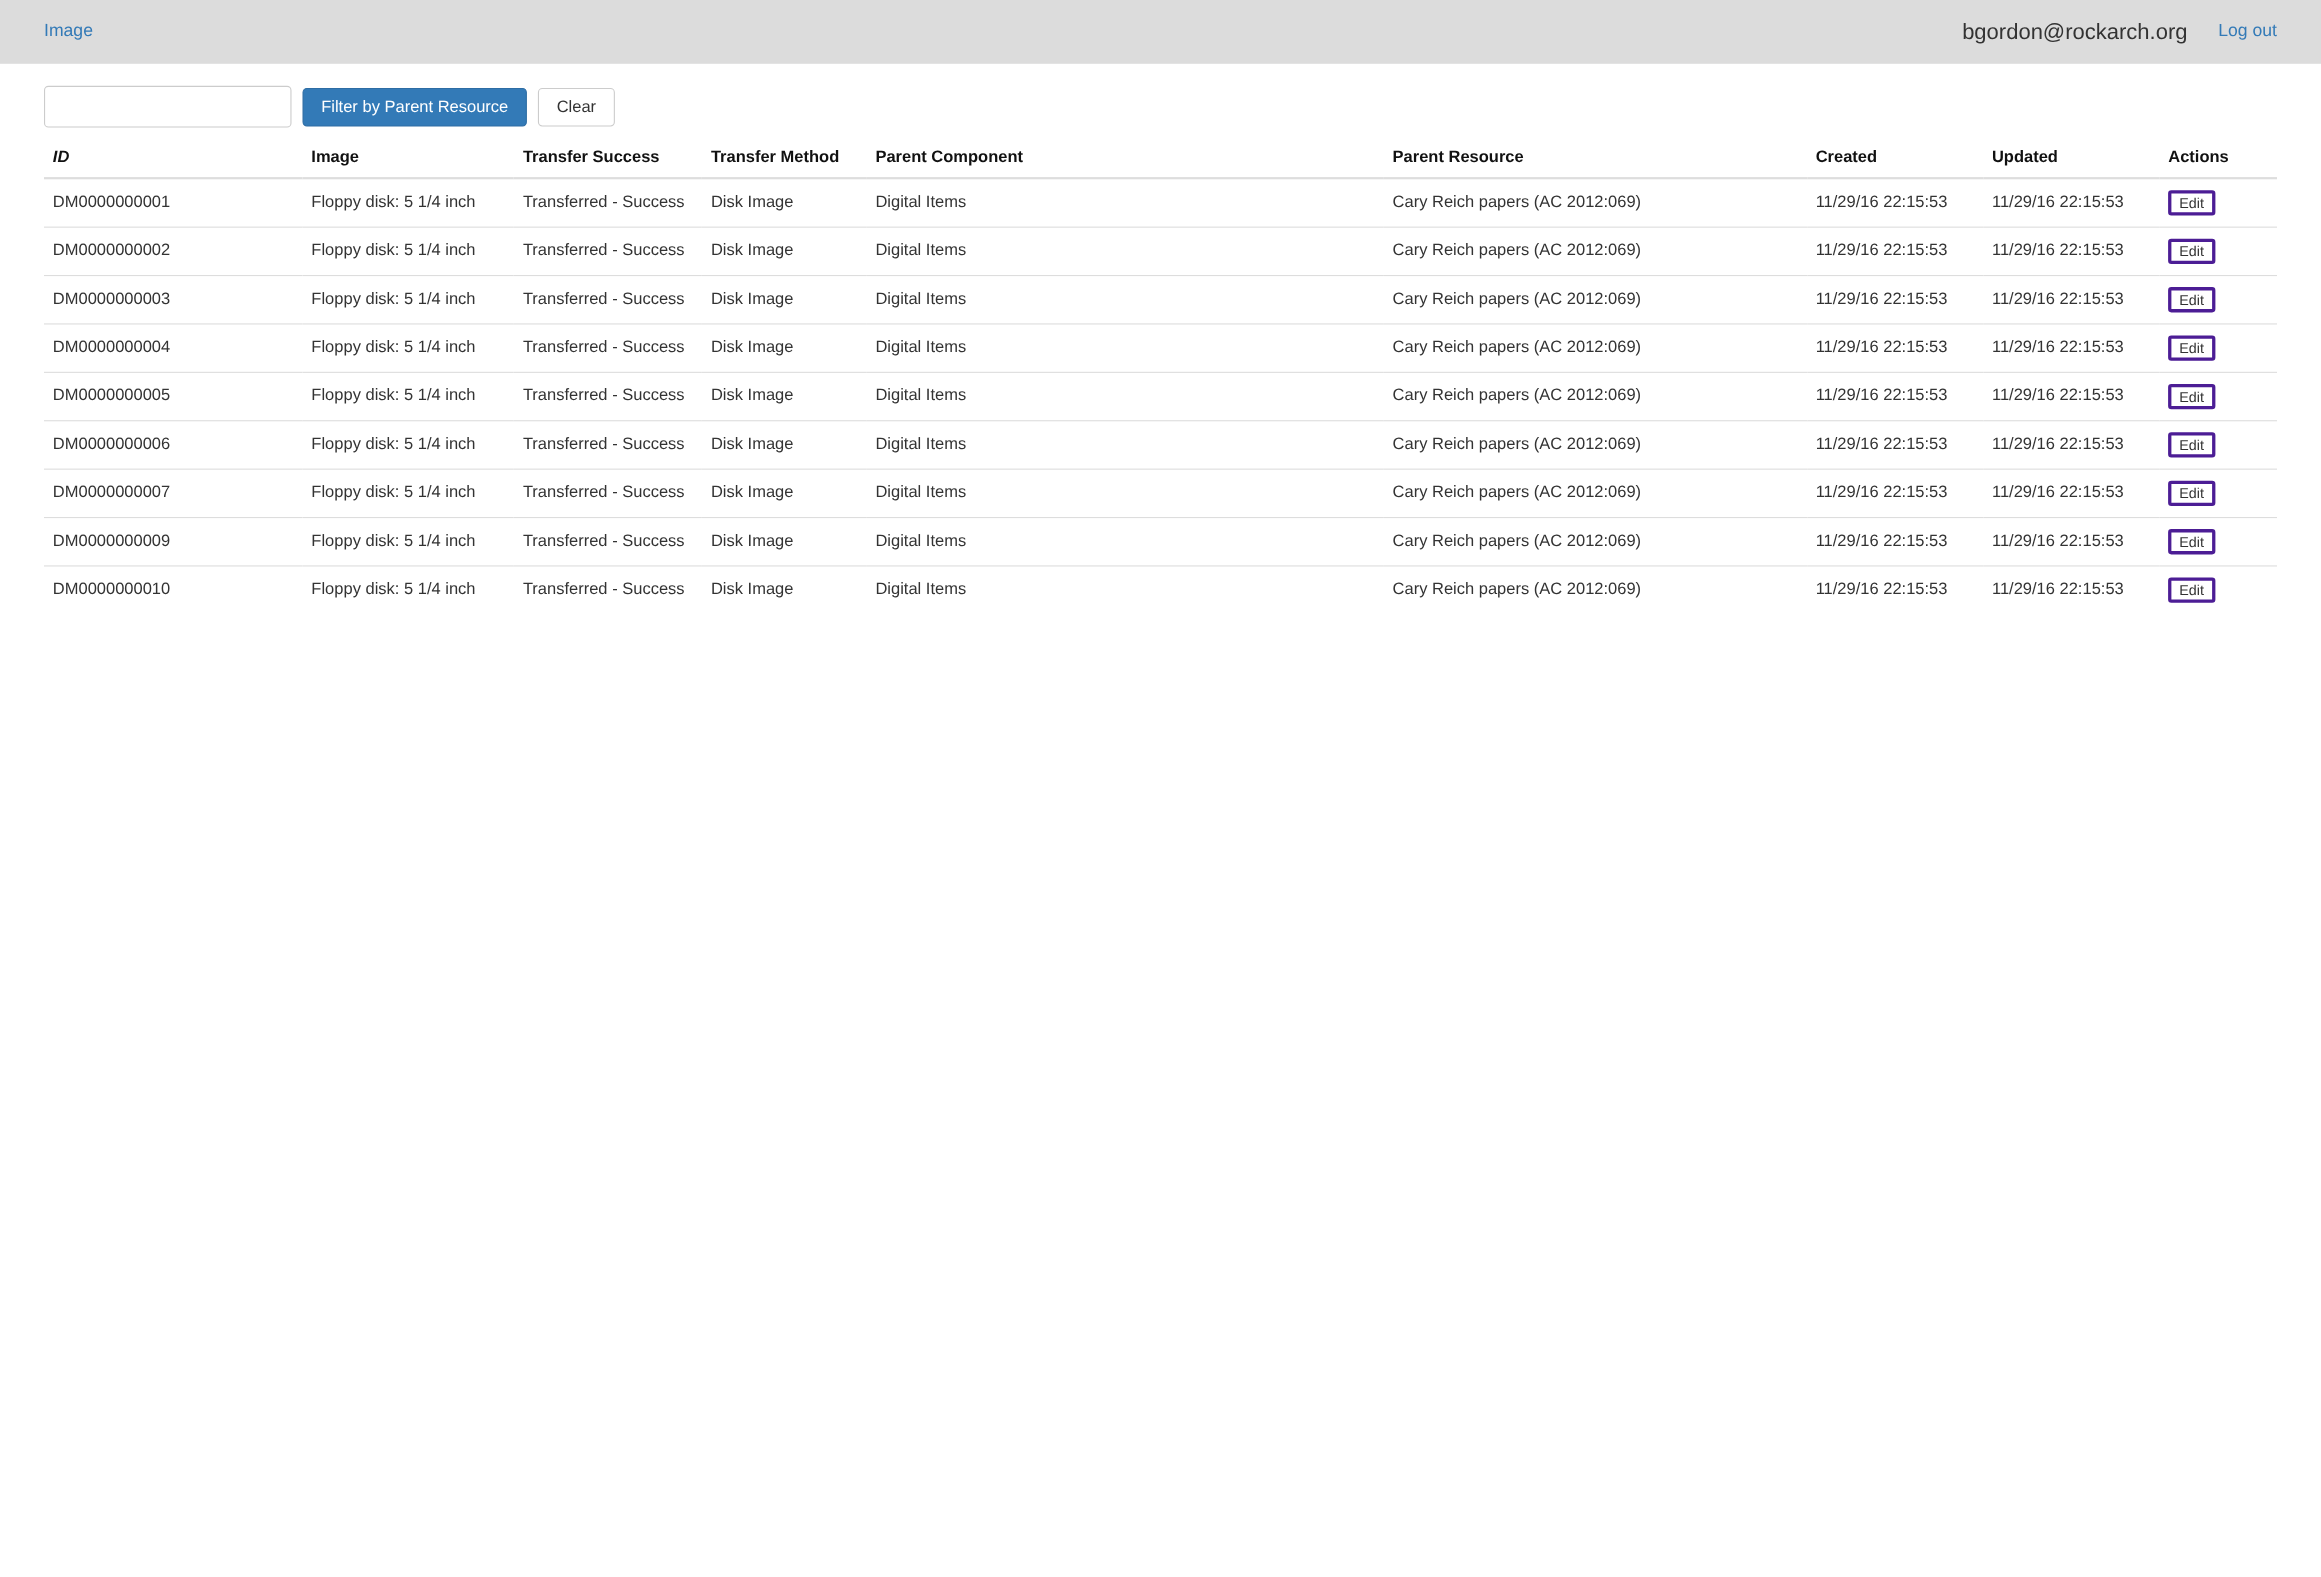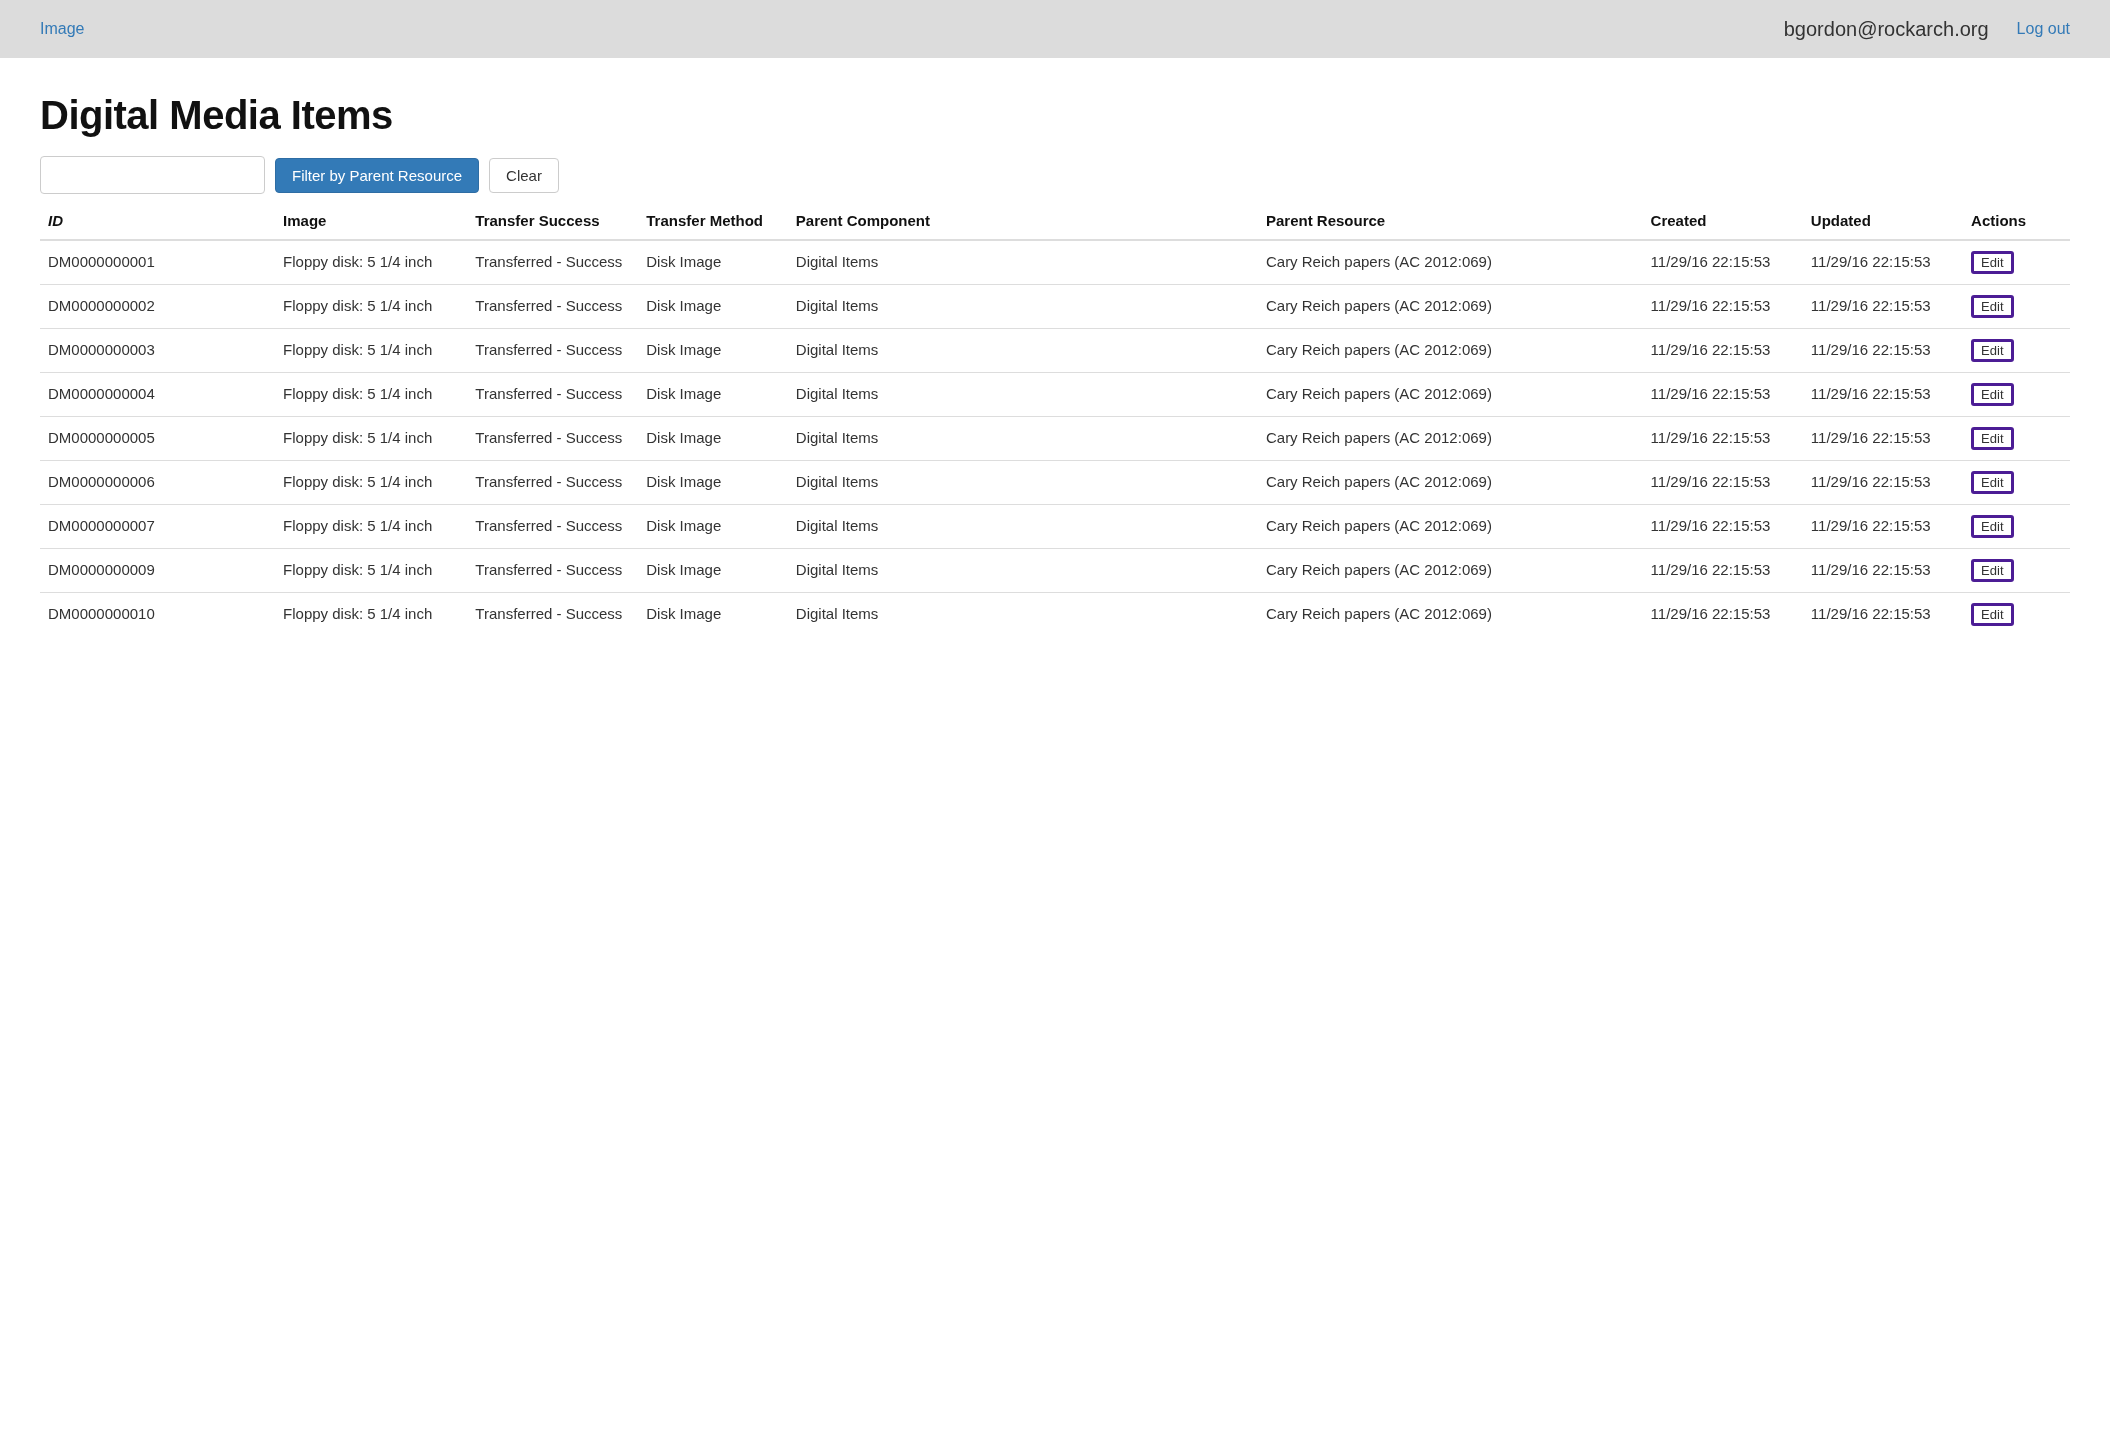--- a/index.html
+++ b/index.html
@@ -127,21 +127,20 @@
     <a class="nav-link">Image</a>
   </div>
   <div class="right">
     <span class="nav-text">bgordon@rockarch.org</span>
     <a class="nav-link">Log out</a>
   </div>
 </div>
 
 <div class="container">
 
-  <h1 class="page-title">Digital Media Items</h1>
 
   <div class="filter-bar">
     <input type="text" class="filter-input" value="" style="">
     <button class="btn btn-primary">Filter by Parent Resource</button>
     <button class="btn btn-default">Clear</button>
   </div>
 
   <table class="data-table">
     <thead>
       <tr>

